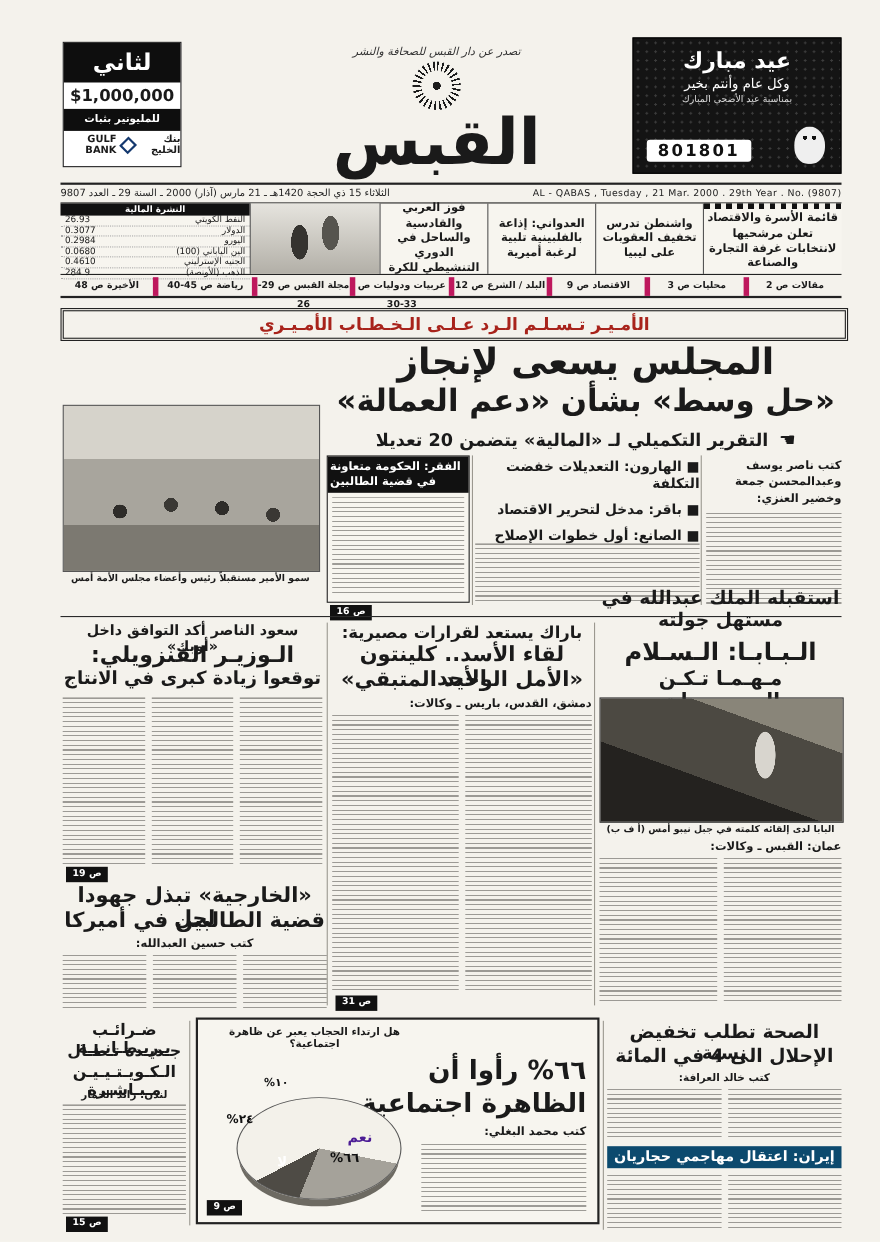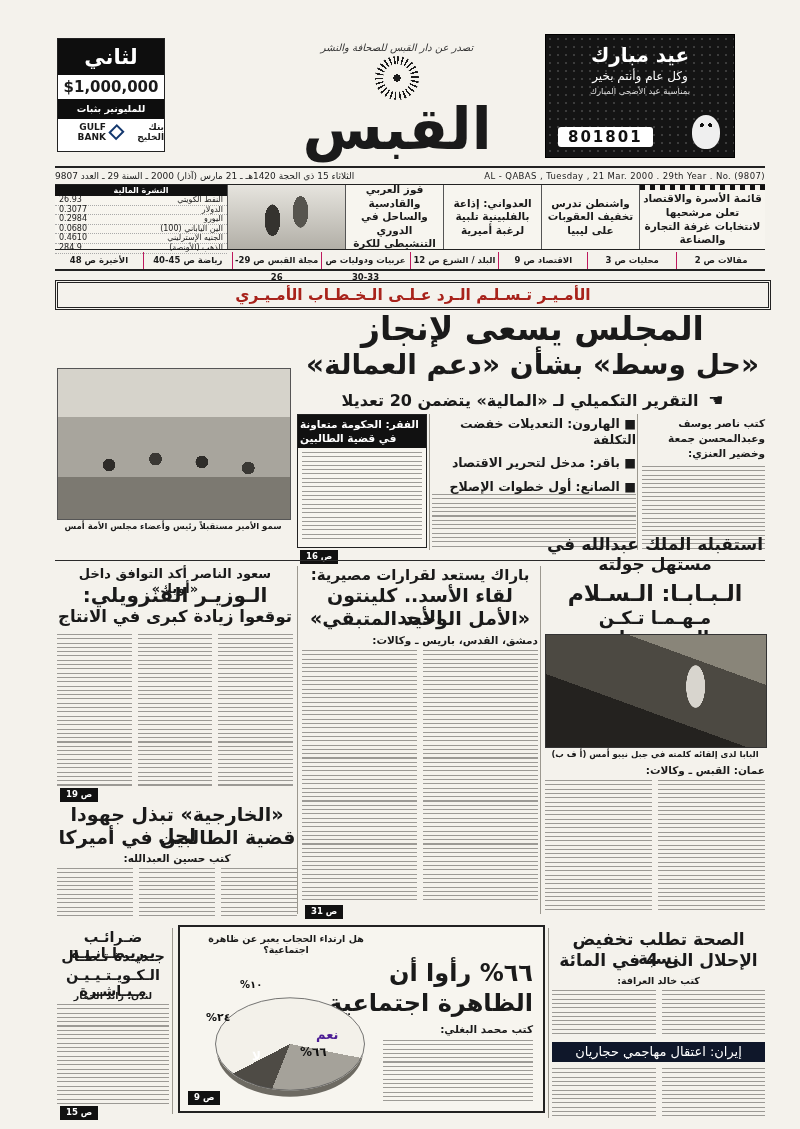--- a/index.html
+++ b/index.html
@@ -19,21 +19,21 @@
   #ad-left .al-mid{height:20px;background:#0e0e0e;color:#fff;font-size:9.5px;font-weight:bold;line-height:20px;text-align:center;}
   #ad-left .al-bank{height:26px;display:flex;align-items:center;justify-content:center;gap:5px;font-size:9px;font-weight:bold;}
   .gb-diamond{width:8px;height:8px;border:2px solid #14386e;transform:rotate(45deg);display:inline-block;}
   
   #masthead{left:272px;top:42px;width:250px;text-align:center;}
   #masthead .mh-script{font-size:10px;font-style:italic;color:#333;}
   #masthead .mh-emblem{width:44px;height:44px;margin:3px auto 0;border-radius:50%;background:repeating-conic-gradient(#1c1c1c 0deg 5deg,transparent 5deg 14deg);position:relative;}
   #masthead .mh-emblem::after{content:"";position:absolute;inset:8px;border-radius:50%;background:radial-gradient(circle,#1c1c1c 0 18%,#f4f2ec 19% 72%,#1c1c1c 73% 100%);}
   #masthead .mh-name{font-size:58px;font-weight:bold;line-height:1.02;letter-spacing:1px;}
   
-  #ad-right{left:545px;top:34px;width:188px;height:122px;background:#141414;background-image:radial-gradient(#3c3c3c 1px,transparent 1.2px);background-size:8px 8px;border:1px solid #000;color:#fff;}
+  #ad-right{left:575px;top:34px;width:188px;height:122px;background:#141414;background-image:radial-gradient(#3c3c3c 1px,transparent 1.2px);background-size:8px 8px;border:1px solid #000;color:#fff;}
   #ad-right .ar-l1{font-size:20px;font-weight:bold;text-align:center;margin-top:8px;}
   #ad-right .ar-l2{font-size:12px;text-align:center;margin-top:2px;}
   #ad-right .ar-l3{font-size:8.5px;text-align:center;margin-top:3px;opacity:.85;}
   #ad-right .ar-phone{position:absolute;left:12px;bottom:10px;background:#fff;color:#111;font-size:15px;font-weight:bold;letter-spacing:2px;padding:1px 10px;border-radius:3px;direction:ltr;}
   #ad-right .mascot{position:absolute;right:14px;bottom:8px;width:28px;height:34px;background:#efefef;border-radius:50% 50% 45% 45%;background-image:radial-gradient(circle 2px at 35% 30%,#111 99%,transparent),radial-gradient(circle 2px at 65% 30%,#111 99%,transparent);}
   
   #dateline{left:55px;top:166px;width:710px;height:15px;border-top:2px solid #222;display:flex;justify-content:space-between;align-items:center;}
   #dateline .dl-en{direction:ltr;font-size:8.5px;letter-spacing:.4px;color:#222;}
   #dateline .dl-ar{font-size:9px;color:#222;}
   
@@ -43,21 +43,21 @@
   .b-market{width:172px;font-size:8px;}
   .b-market .mk-head{background:#111;color:#fff;text-align:center;font-weight:bold;font-size:8px;line-height:11px;height:11px;}
   .b-market .mk-row{display:flex;justify-content:space-between;direction:rtl;padding:0 4px;line-height:8.6px;border-bottom:1px dotted #aaa;}
   .b-market .mk-val{direction:ltr;}
   .b-photo{width:118px;background:radial-gradient(ellipse 13px 26px at 38% 55%,#35332f 60%,transparent 61%),radial-gradient(ellipse 13px 26px at 62% 42%,#56544e 60%,transparent 61%),linear-gradient(#e6e4de,#b2afa7);}
   .brief{width:98px;display:flex;align-items:center;justify-content:center;padding:3px;direction:rtl;font-size:10.5px;font-weight:bold;line-height:1.3;text-align:center;}
   .brief-wide{width:126px;position:relative;padding-top:8px;}
   .check{position:absolute;top:0;left:0;right:0;height:5px;background:repeating-linear-gradient(90deg,#111 0 5px,#f4f2ec 5px 10px);}
   
   #sections{left:55px;top:252px;width:710px;height:17px;border-bottom:2px solid #222;display:flex;direction:rtl;}
-  #sections span{flex:1;font-size:8.5px;font-weight:bold;line-height:17px;text-align:center;border-left:1px solid #be185d;}
+  #sections span{flex:1;font-size:8.5px;font-weight:bold;line-height:17px;text-align:center;border-left:5px solid #be185d;}
   #sections span:last-child{border-left:none;}
   
   #kicker{left:55px;top:280px;width:710px;height:24px;border:3px double #222;text-align:center;}
   #kicker span{color:#a8231b;font-weight:bold;font-size:15.5px;line-height:24px;letter-spacing:1px;}
   #lead-h1{left:300px;top:312px;width:465px;font-size:33px;font-weight:bold;text-align:center;line-height:1.05;}
   #lead-h2{left:300px;top:350px;width:465px;font-size:28px;font-weight:bold;text-align:center;line-height:1.05;}
   #lead-sub{left:300px;top:390px;width:465px;font-size:16px;font-weight:bold;text-align:center;}
   #lead-sub .ptr{font-size:17px;margin-left:4px;}
   #lead-byline{left:642px;top:416px;width:123px;font-size:10.5px;font-weight:bold;text-align:right;line-height:1.45;}
   #lead-text-right{left:642px;top:466px;width:123px;height:84px;}
@@ -113,21 +113,21 @@
   .pie-lab{position:absolute;font-weight:bold;}
   #lab-yes{left:116px;top:74px;font-size:13px;color:#4c1d95;}
   #lab-yes-pct{left:100px;top:92px;font-size:12px;color:#111;}
   #lab-no{left:52px;top:96px;font-size:12px;color:#fff;}
   #lab-no-pct{left:6px;top:58px;font-size:11px;color:#111;}
   #lab-oth-pct{left:40px;top:26px;font-size:10px;color:#111;}
   #health-h1{left:552px;top:930px;width:213px;font-size:17px;}
   #health-h2{left:552px;top:951px;width:213px;font-size:17px;}
   #health-byline{left:552px;top:975px;width:213px;font-size:9.5px;font-weight:bold;text-align:center;}
   #health-body{left:552px;top:990px;width:213px;height:46px;}
-  #iran-bar{left:552px;top:1042px;width:213px;height:20px;background:#0f172a;color:#fff;font-size:13px;font-weight:normal;text-align:center;line-height:20px;}
+  #iran-bar{left:552px;top:1042px;width:213px;height:20px;background:#0c4a6e;color:#fff;font-size:13px;font-weight:bold;text-align:center;line-height:20px;}
   #iran-body{left:552px;top:1068px;width:213px;height:52px;}
 </style>
 </head>
 <body>
 
 <div id="page">
 
   <div class="abs" id="ad-left">
     <div class="al-top">لثاني</div>
     <div class="al-amount">$1,000,000</div>

